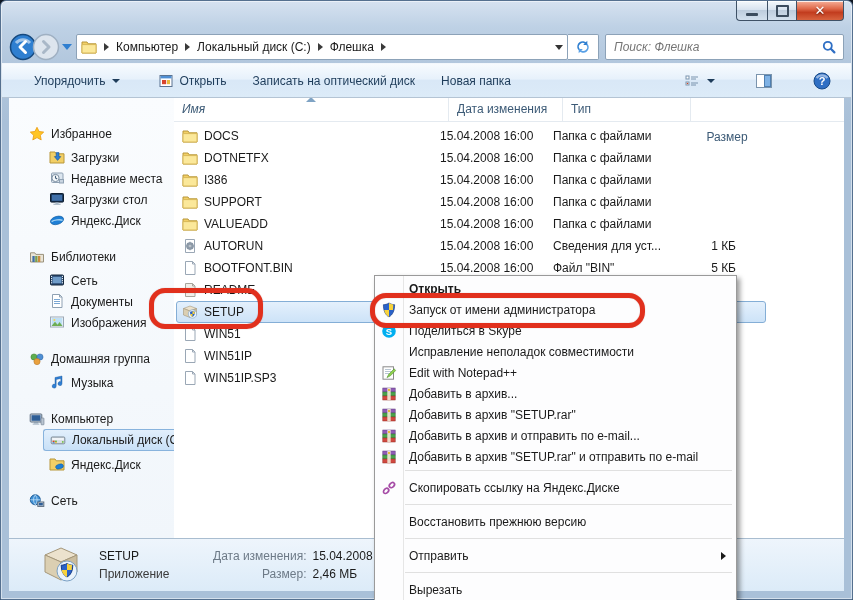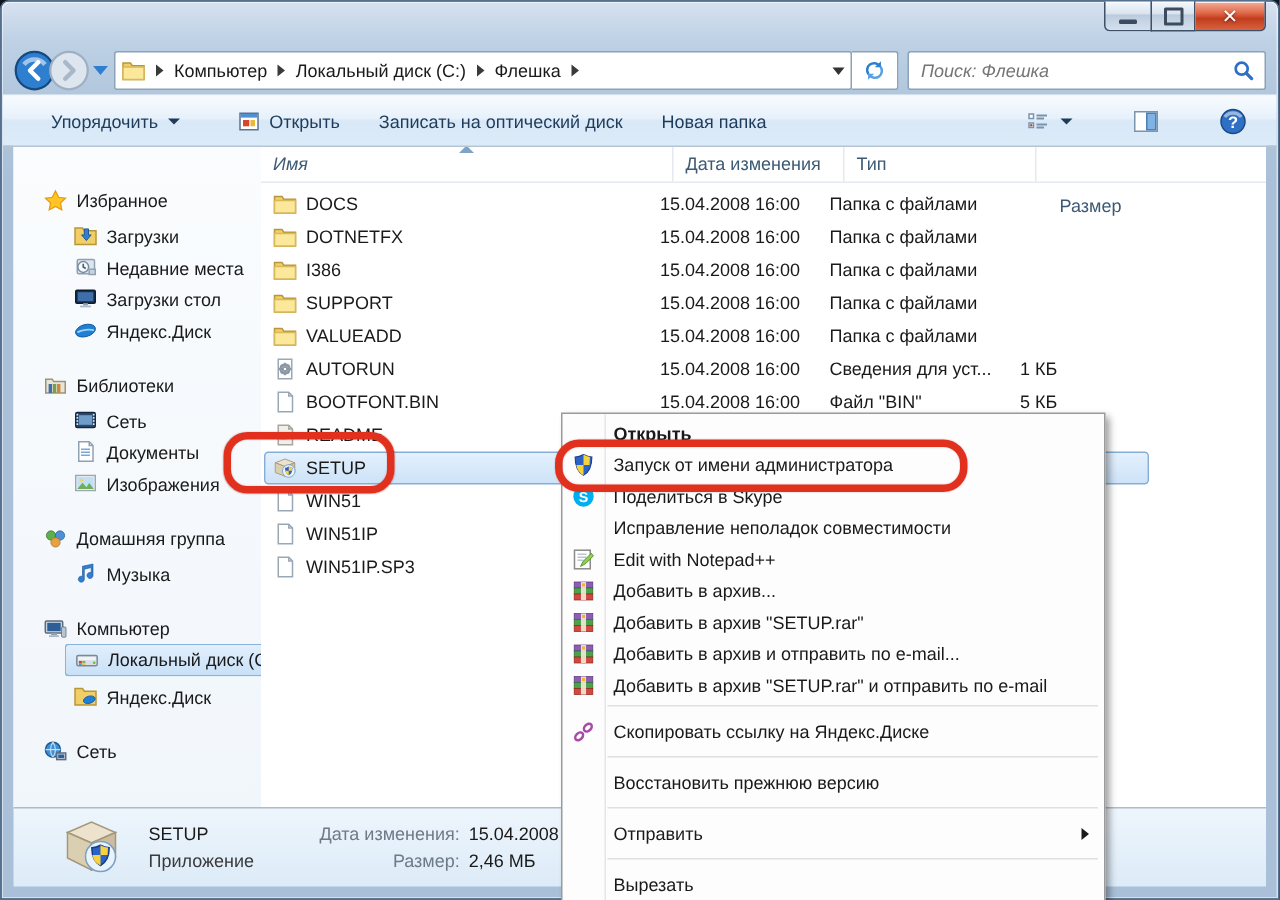--- a/index.html
+++ b/index.html
@@ -62,21 +62,21 @@
   .col.c-size{width:56px;justify-content:center;margin-top:40px;}
   .col.c-fill{flex:1;border-right:none;}
   .sortmark{position:absolute;top:0;left:50%;margin-left:-5px;width:0;height:0;
     border-left:5px solid transparent;border-right:5px solid transparent;border-bottom:5px solid #7fa3c4;}
   .rows{padding-top:3px;}
   .frow{height:22px;display:flex;align-items:center;position:relative;}
   .fcell{padding:0 8px;white-space:nowrap;overflow:hidden;}
   .f-name{width:258px;display:flex;align-items:center;gap:6px;box-sizing:border-box;}
   .f-date{width:113px;box-sizing:border-box;}
   .f-type{width:127px;box-sizing:border-box;}
-  .f-size{width:72px;box-sizing:border-box;}
+  .f-size{width:72px;box-sizing:border-box;text-align:right;}
   .frow.sel .selbg{position:absolute;left:2px;top:0;bottom:0;width:588px;
     background:linear-gradient(180deg,#e4f0fc,#cde3f8);border:1px solid #84aed6;border-radius:3px;z-index:0;}
   .frow>*{position:relative;z-index:1;}
   
   .details{position:absolute;left:8px;right:8px;bottom:8px;height:52px;
     background:linear-gradient(180deg,#eef5fc,#dcebf8);border-top:1px solid #a9bdd0;
     display:flex;align-items:center;padding-left:32px;gap:18px;}
   .d-namecol{display:flex;flex-direction:column;gap:4px;width:96px;}
   .d-grid{display:grid;grid-template-columns:auto auto;gap:4px 6px;align-items:center;}
   .d-label{color:#6d7a87;text-align:right;}

